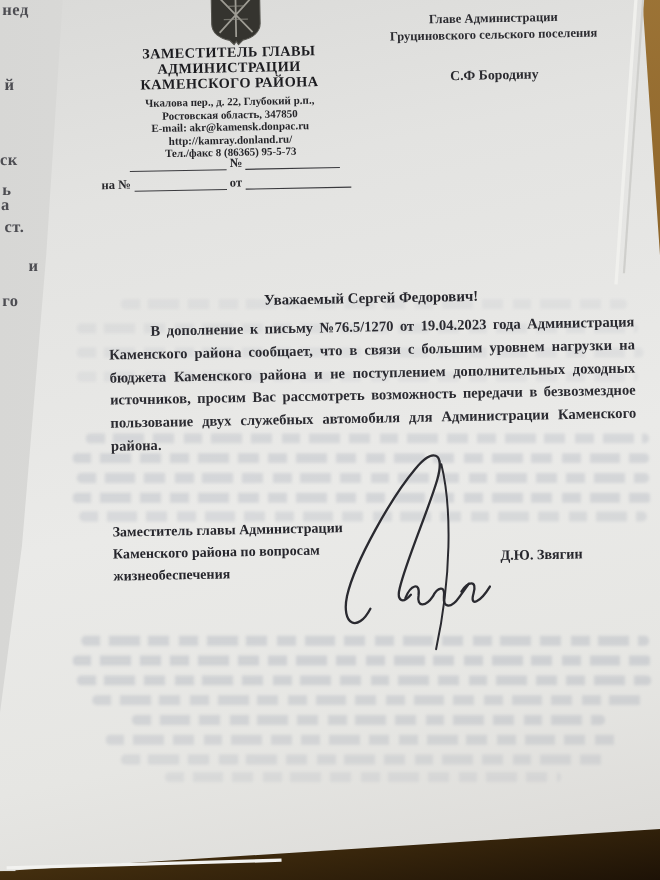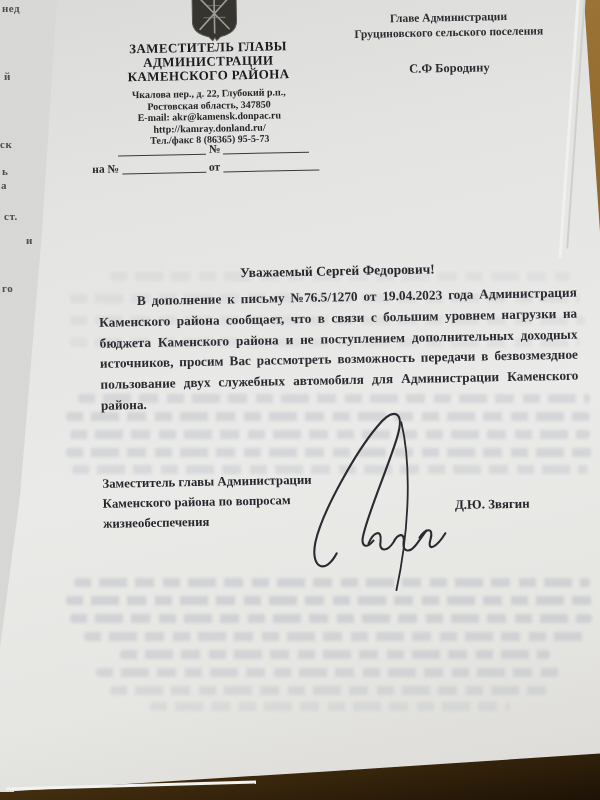--- a/index.html
+++ b/index.html
@@ -7,21 +7,21 @@
     width:600px;height:800px;position:relative;overflow:hidden;
     font-family:"Liberation Serif","DejaVu Serif",serif;
     background:linear-gradient(172deg,#a0783a 0%,#91682c 30%,#7d5a22 62%,#4a3310 88%,#1d1206 100%);
   }
   
   .under-paper{
     position:absolute;inset:0;
     clip-path:polygon(0 0,58px 0,34px 60%,14px 99%,0 99%);
     background:linear-gradient(90deg,#d7d7d5 0%,#dededc 55%,#c3c3c1 84%,#f1f1ef 90%,#a9a9a7 96%,#8d8d8b 100%);
   }
-  .frag{position:absolute;color:#4d4d52;font-size:11px;font-weight:bold;letter-spacing:.5px;}
+  .frag{position:absolute;color:#4d4d52;font-size:15px;font-weight:bold;letter-spacing:.5px;}
   
   .paper{
     position:absolute;inset:0;
     clip-path:polygon(57px 0,584px 0,100% 29%,100% 94.2%,55% 96.4%,0 99%,0 81%,20px 62%,42px 29%);
     background:
       linear-gradient(96deg,rgba(0,0,0,.10) 0,rgba(0,0,0,0) 7%),
       linear-gradient(168deg,#dadad8 0%,#e3e3e1 22%,#eaeae8 55%,#e6e6e3 78%,#dddcd9 95%);
   }
   .stack-edge{position:absolute;transform:rotate(4deg);transform-origin:top left;}
   .edge1{left:577px;top:-6px;width:3px;height:265px;background:#f0f0ed;}
@@ -50,23 +50,23 @@
 </style>
 </head>
 <body>
 
 <div class="under-paper">
   <span class="frag" style="left:2px;top:2px">нед</span>
   <span class="frag" style="left:4px;top:70px">й</span>
   <span class="frag" style="left:0px;top:138px">ск</span>
   <span class="frag" style="left:2px;top:165px">ь</span>
   <span class="frag" style="left:1px;top:179px">а</span>
-  <span class="frag" style="left:4px;top:210px">ст.</span>
+  <span class="frag" style="left:4px;top:199px">ст.</span>
   <span class="frag" style="left:26px;top:234px">и</span>
-  <span class="frag" style="left:2px;top:282px">го</span>
+  <span class="frag" style="left:2px;top:266px">го</span>
 </div>
 
 <div class="paper">
   <div id="ghost-layer">
       <div class="ghost" style="top: 272px; left: 110px; width: 460px; opacity: 0.09;"></div>
       <div class="ghost" style="top: 294px; left: 70px; width: 510px; opacity: 0.1;"></div>
       <div class="ghost" style="top: 316px; left: 70px; width: 515px; opacity: 0.1;"></div>
       <div class="ghost" style="top: 338px; left: 70px; width: 510px; opacity: 0.09;"></div>
       <div class="ghost" style="top: 394px; left: 78px; width: 512px; opacity: 0.2;"></div>
       <div class="ghost" style="top: 412px; left: 66px; width: 524px; opacity: 0.22;"></div>

